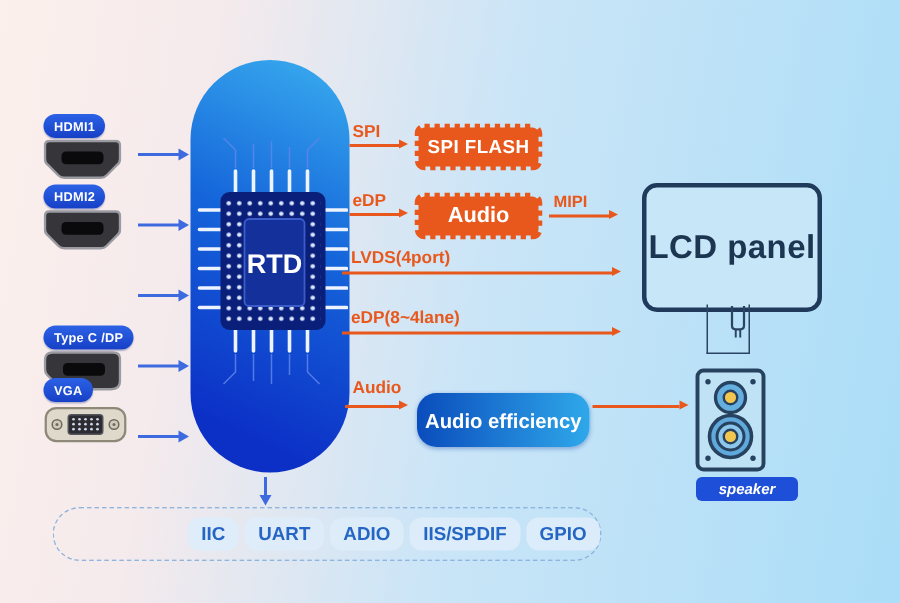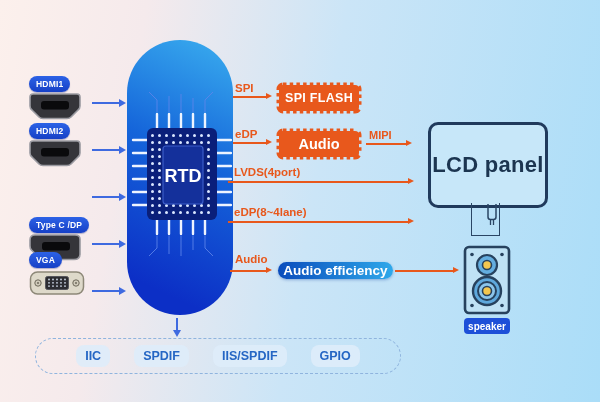--- a/index.html
+++ b/index.html
@@ -34,28 +34,28 @@
     justify-content:center;color:#fff;font-weight:bold;}
   .txt-spi{font-size:12.5px;letter-spacing:.3px;}
   .txt-bridge{font-size:14.5px;}
   
   .lcd{position:absolute;left:428px;top:122px;width:114px;height:80px;border:3px solid #203a5c;
     border-radius:10px;background:#c7e7f9;display:flex;align-items:center;justify-content:center;
     color:#1c3550;font-size:22px;font-weight:bold;letter-spacing:.3px;}
   .stand{position:absolute;left:471px;top:203px;width:27px;height:32px;
     border:1.6px solid #2a4564;border-top:none;}
   
-  .audio{position:absolute;left:278px;top:262px;width:115px;height:17px;border-radius:13px;
+  .audio{position:absolute;left:278px;top:262px;width:115px;height:36px;border-radius:13px;
     background:linear-gradient(90deg,#0a4cbc,#2fa8ea);color:#fff;font-weight:bold;font-size:13.5px;
     display:flex;align-items:center;justify-content:center;box-shadow:0 1px 3px rgba(10,60,160,.35);text-align:right;}
-  .spk-label{position:absolute;left:464px;top:318px;width:46px;height:16px;background:#1d4fd8;
-    border-radius:4px;color:#fff;font-size:10px;font-weight:bold;display:flex;align-items:center;justify-content:center;}
+  .spk-label{position:absolute;left:464px;top:318px;width:68px;height:16px;background:#1d4fd8;
+    border-radius:4px;color:#fff;font-size:10px;font-weight:bold;display:flex;align-items:center;justify-content:center;font-style:italic;}
   
   .bus{position:absolute;left:35px;top:338px;width:366px;height:36px;border:1.6px dashed #8fb4de;
-    border-radius:18px;display:flex;align-items:center;justify-content:center;gap:24px;box-sizing:border-box;}
+    border-radius:18px;display:flex;align-items:center;justify-content:flex-end;gap:4px;box-sizing:border-box;}
   .bus-pill{background:rgba(222,236,250,.9);color:#2566c4;font-weight:bold;font-size:12.5px;
     padding:4px 9px;border-radius:8px;white-space:nowrap;}
 </style>
 </head>
 <body>
 
 <div class="stage">
 
   <div class="capsule"></div>
   <svg class="chip-svg" width="104" height="170" viewBox="0 0 104 170">
@@ -216,18 +216,19 @@
     <circle cx="24" cy="20" r="4.5" fill="#f3c64f" stroke="#27425e" stroke-width="1.6"></circle>
     <circle cx="24" cy="46" r="14" fill="#5fa9dd" stroke="#27425e" stroke-width="2.4"></circle>
     <circle cx="24" cy="46" r="9" fill="#8cc6ec" stroke="#27425e" stroke-width="2"></circle>
     <circle cx="24" cy="46" r="4.5" fill="#f3c64f" stroke="#27425e" stroke-width="1.6"></circle>
   </svg>
   <div class="spk-label">speaker</div>
 
   <div class="ar-d" style="left:176px;top:318px;height:13px"></div>
   <div class="bus">
     <span class="bus-pill">IIC</span>
-    <span class="bus-pill">SPDIF</span>
+    <span class="bus-pill">UART</span>
+    <span class="bus-pill">ADIO</span>
     <span class="bus-pill">IIS/SPDIF</span>
     <span class="bus-pill">GPIO</span>
   </div>
 
 </div>
 
 </body></html>

